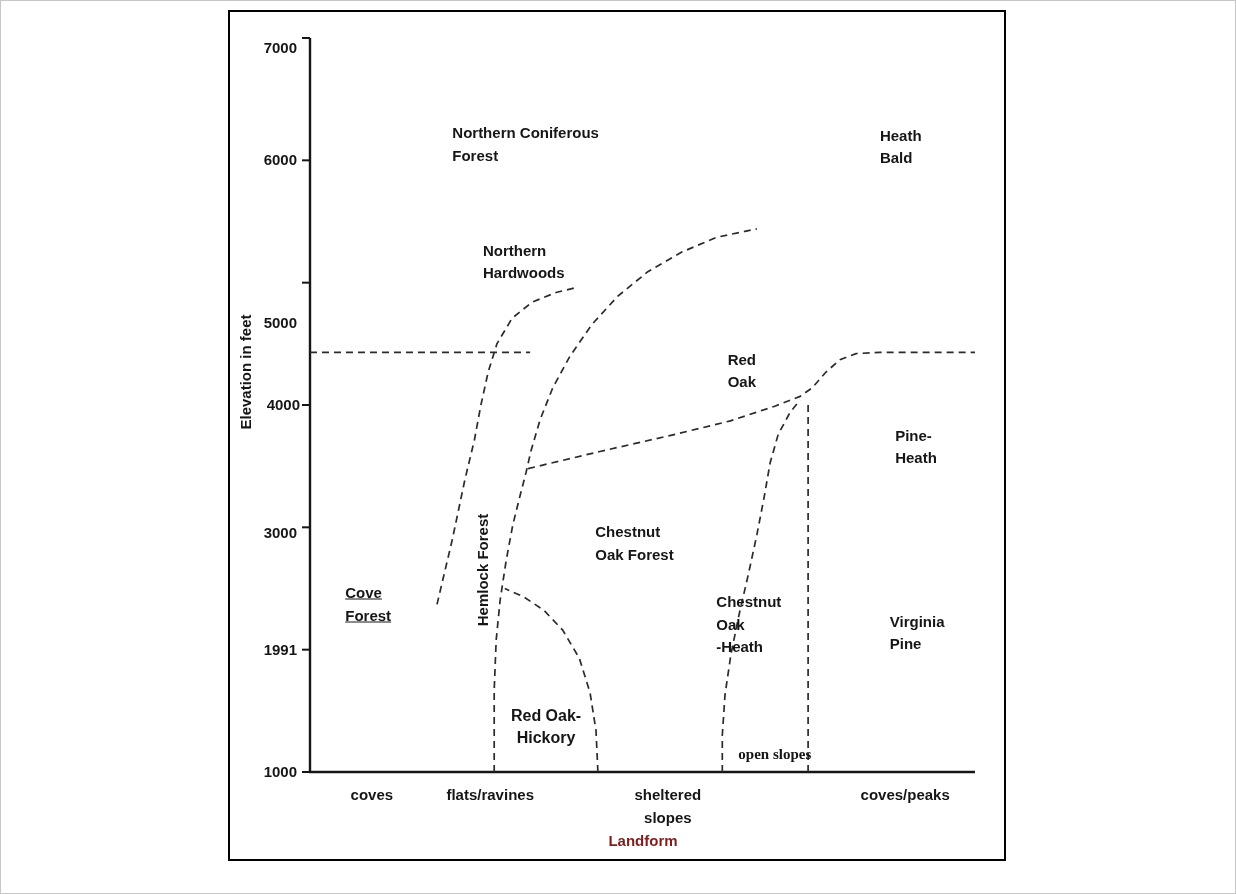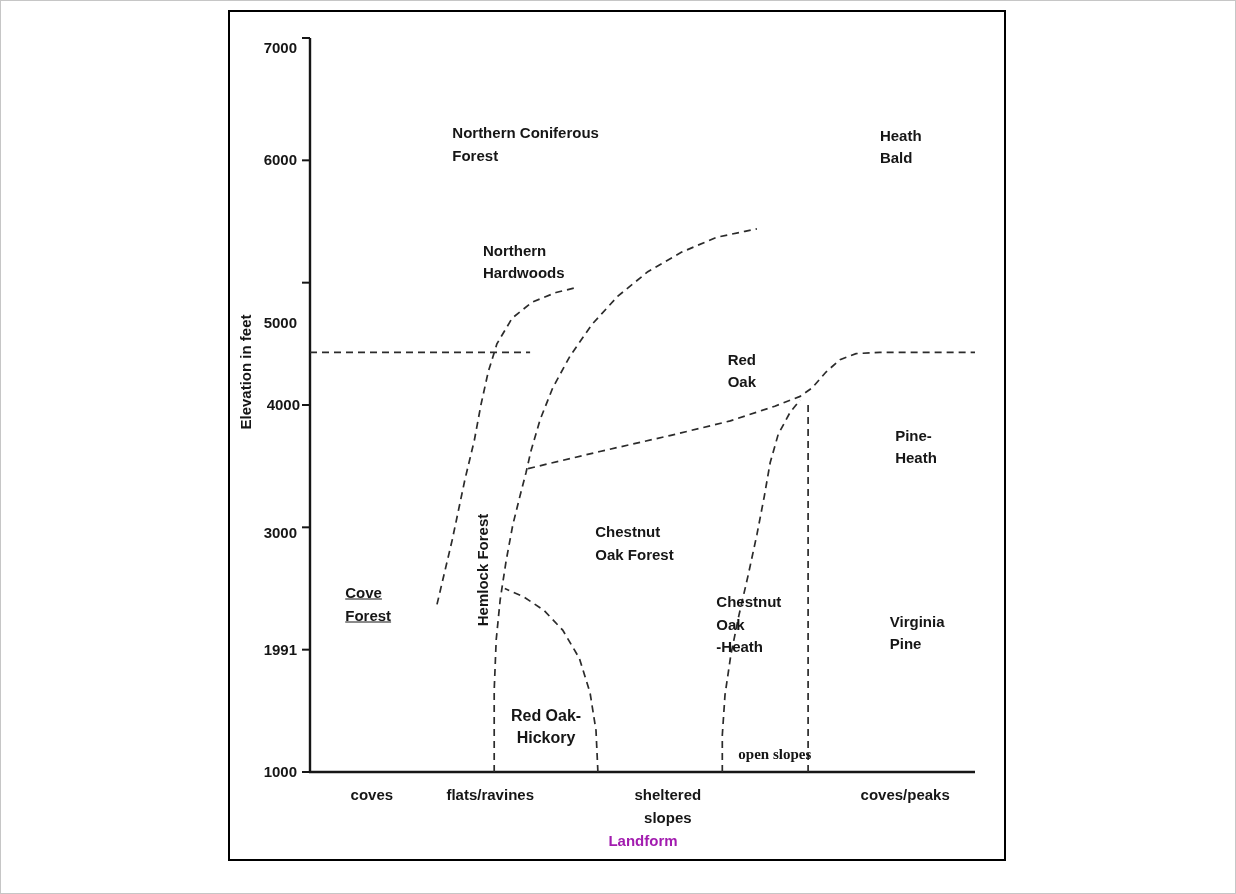--- a/index.html
+++ b/index.html
@@ -11,21 +11,21 @@
   #label-layer{position:absolute;left:0;top:0;width:1236px;height:894px;}
   .axis{stroke:#161616;stroke-width:2.4;}
   .tickline{stroke:#161616;stroke-width:2;}
   .boundary{fill:none;stroke:#2b2b2b;stroke-width:1.7;stroke-dasharray:7 5;}
   .label{position:absolute;font-weight:bold;color:#161616;font-size:15px;line-height:1.5;white-space:nowrap;}
   .label.small{font-size:16px;line-height:1.4;}
   .xcat{text-align:center;}
   #ylabel{position:absolute;left:245px;top:372px;transform:translate(-50%,-50%) rotate(-90deg);
           font-weight:bold;font-size:15px;color:#161616;white-space:nowrap;}
   #xlabel{position:absolute;left:643px;top:832px;transform:translateX(-50%);
-          font-weight:bold;font-size:15px;color:#a21caf;white-space:nowrap;}
+          font-weight:bold;font-size:15px;color:#7f1d1d;white-space:nowrap;}
 </style>
 </head>
 <body>
 
 <div id="page">
   <div id="frame"></div>
   <svg id="plot-svg" viewBox="0 0 1236 894">
       <line x1="310" y1="772" x2="310" y2="38" class="axis"></line>
       <line x1="309" y1="772" x2="975" y2="772" class="axis"></line>
       <line x1="302" y1="38" x2="310" y2="38" class="tickline"></line>

